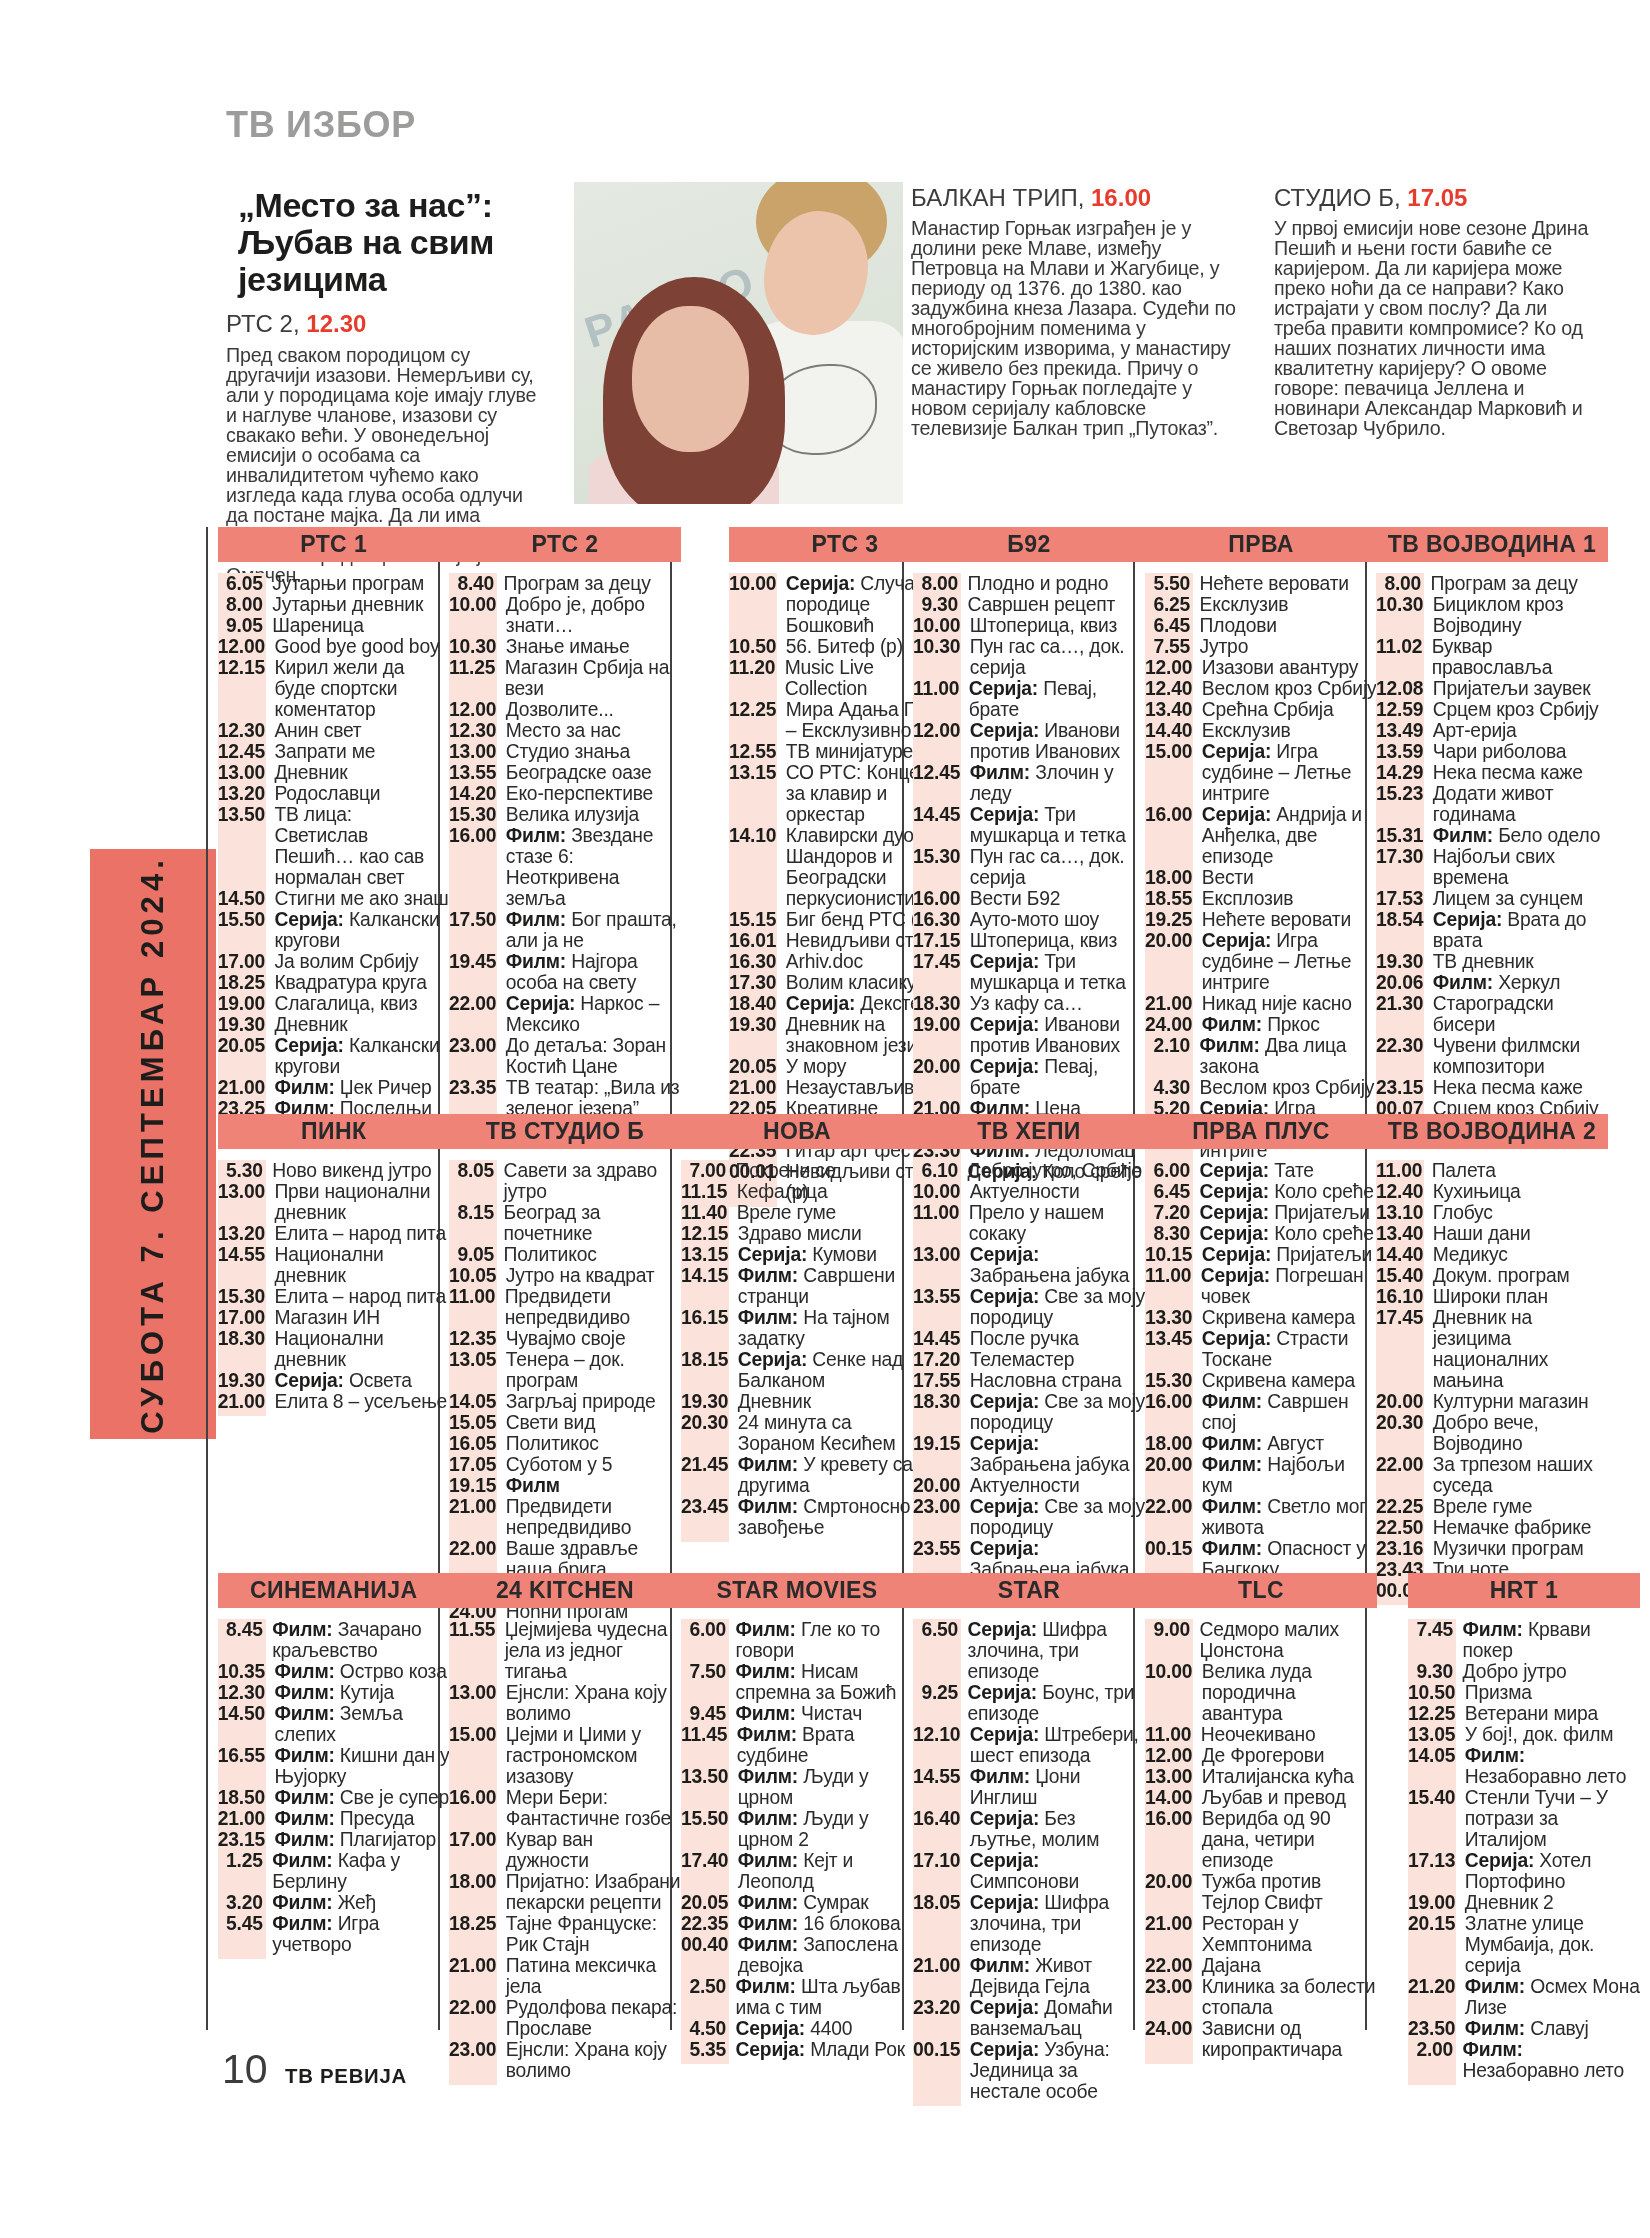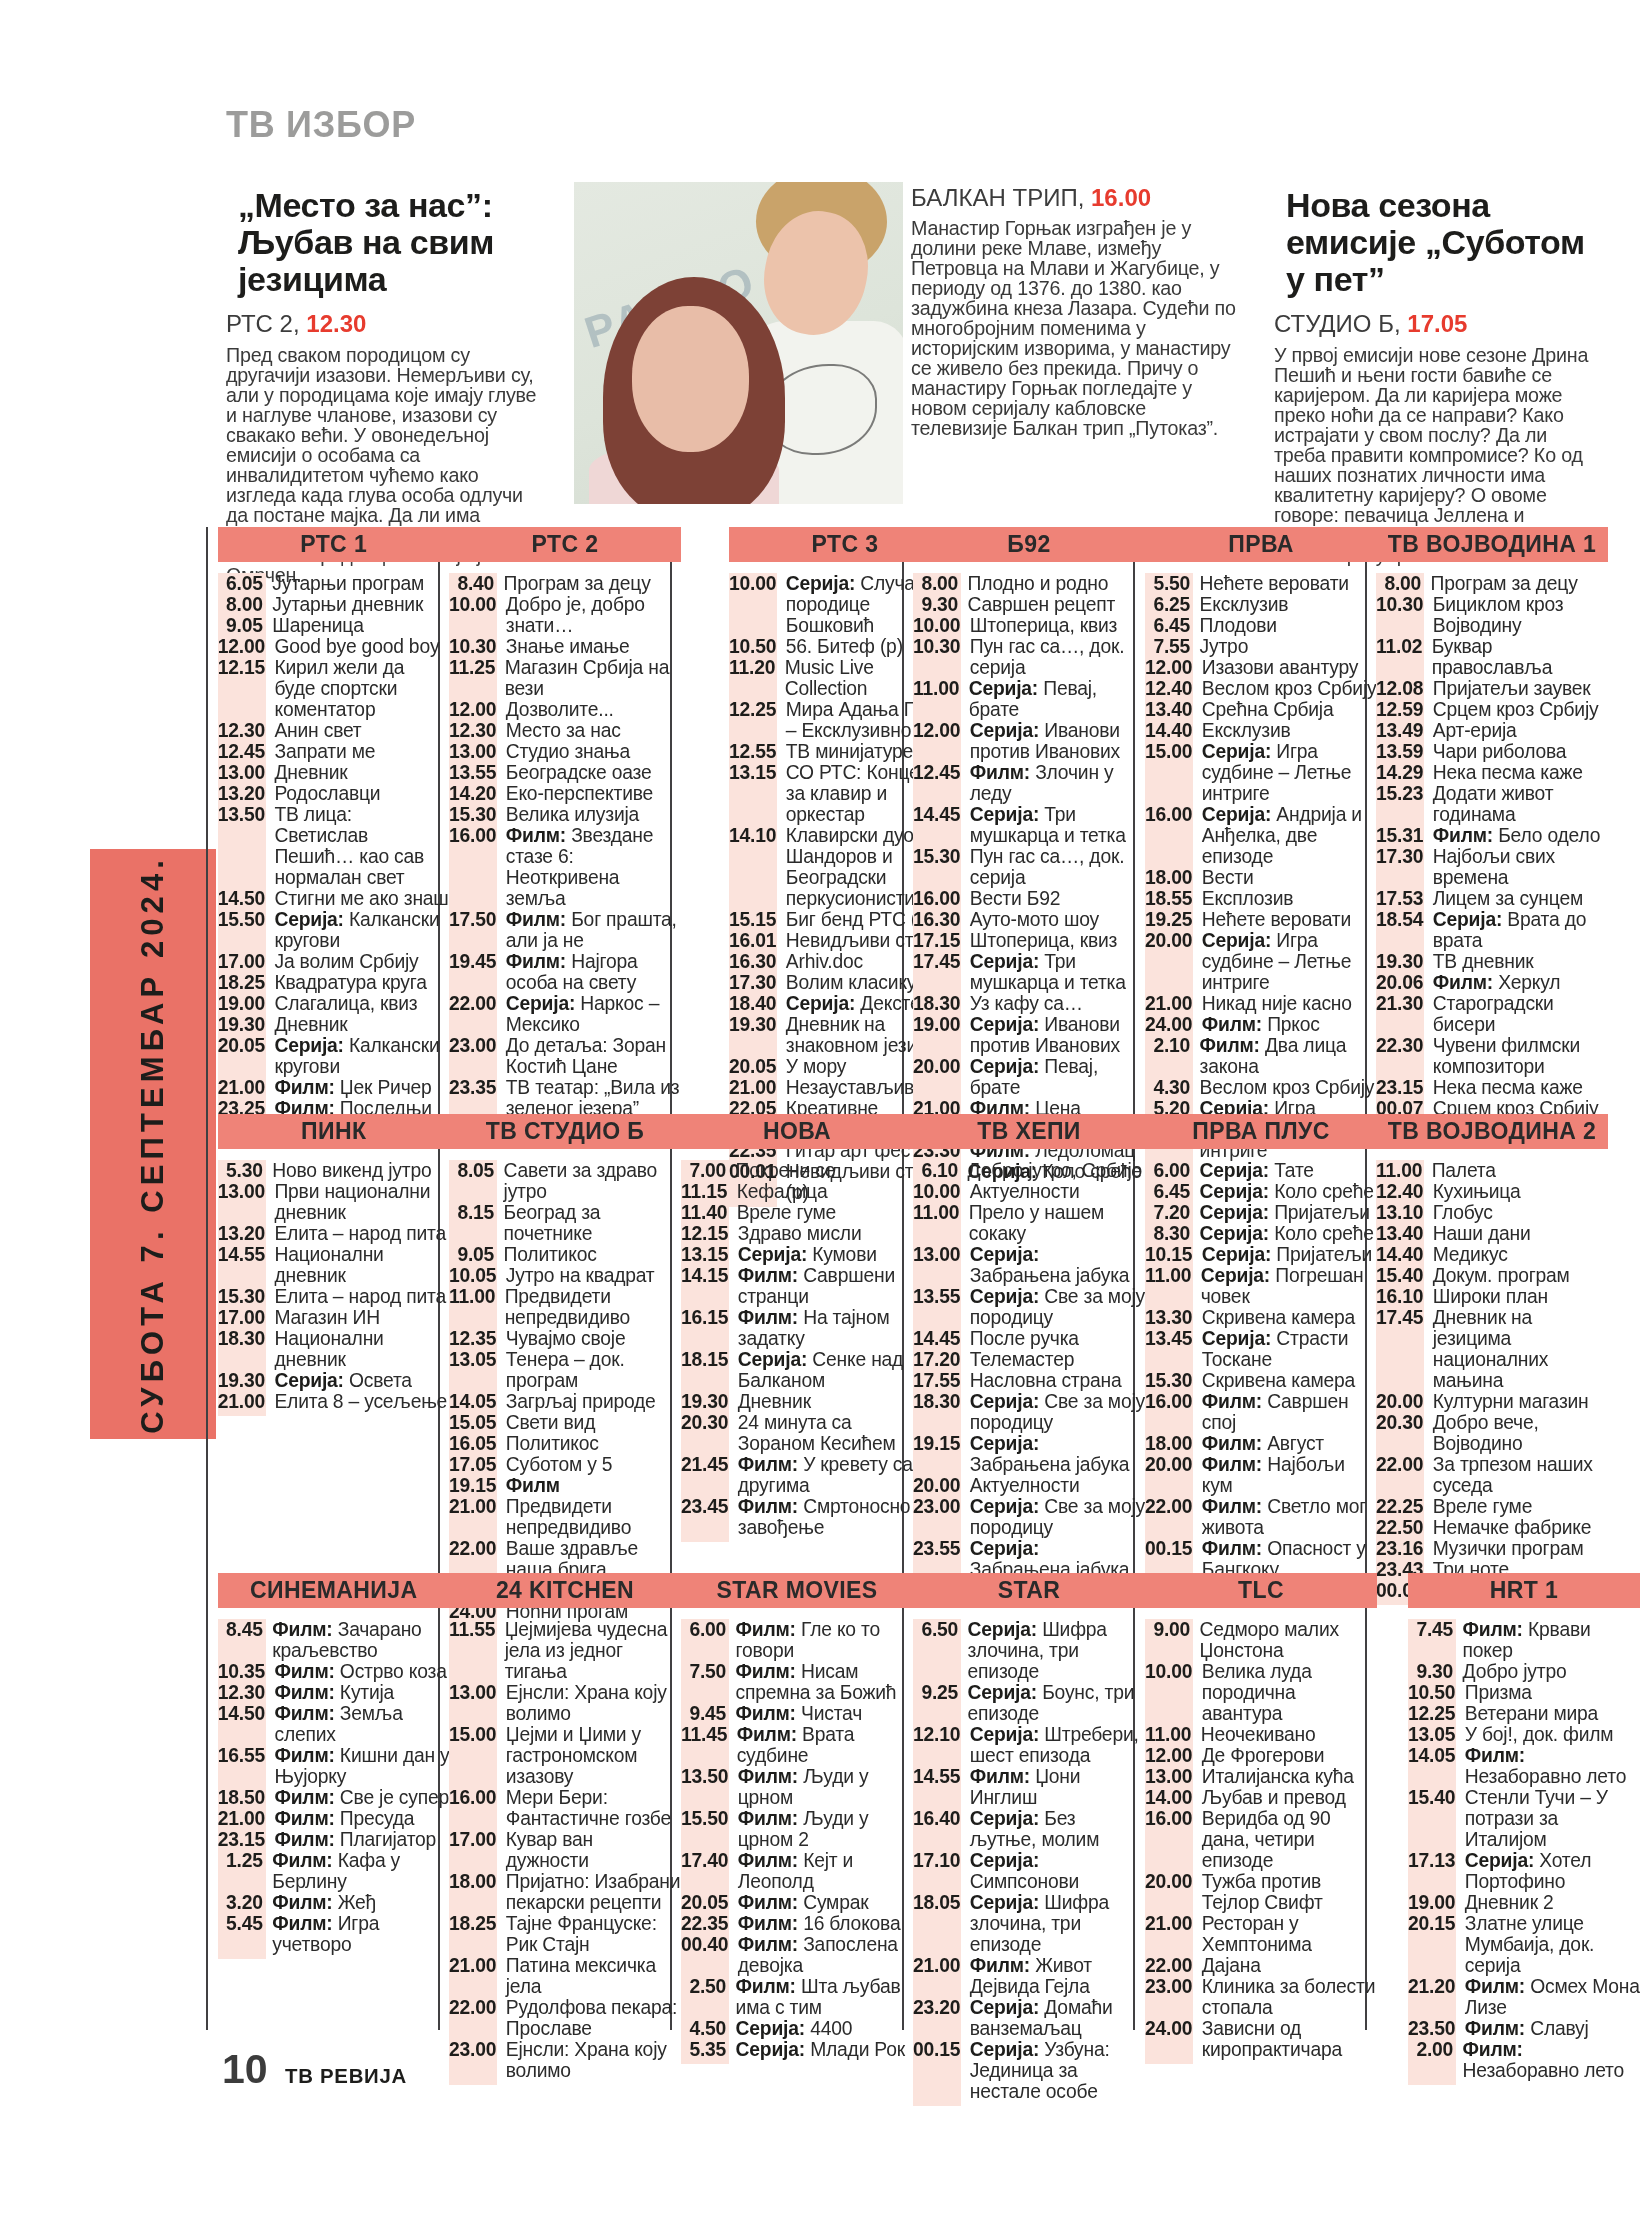--- a/index.html
+++ b/index.html
@@ -51,21 +51,21 @@
          font-size:23px;font-weight:bold;color:#2a2a2a;letter-spacing:0.4px;}
   .entries{margin-top:11px;background:linear-gradient(to right,#fbe3dc 0,#fbe3dc 48px,transparent 48px);
            padding-bottom:4.4px;}
   .entry{display:flex;font-size:19.3px;line-height:21px;letter-spacing:-0.2px;}
   .entry .time{flex:0 0 48px;text-align:right;font-weight:bold;color:#1d1d1b;padding-right:2.9px;
            box-sizing:border-box;}
   .entry .tt{flex:1;padding-left:6.6px;color:#2b2b2b;}
   .entry .tt b{color:#1d1d1b;}
   
   #footer{position:absolute;left:222px;top:2046px;display:flex;align-items:baseline;gap:17.5px;}
-  #footer .pn{font-size:41px;color:#3c3c3c;font-weight:bold;}
+  #footer .pn{font-size:41px;color:#3c3c3c;font-weight:normal;}
   #footer .mag{font-size:20.4px;font-weight:bold;color:#1d1d1b;letter-spacing:0.7px;}
 </style>
 </head>
 <body>
 
 <div id="page">
 
   <div id="kicker">ТВ ИЗБОР</div>
 
   <div class="article" id="article-1">
@@ -90,21 +90,20 @@
 
   <div class="article" id="article-2">
     <div class="art-meta">
       <span>БАЛКАН ТРИП,</span>
       <span class="t">16.00</span>
     </div>
     <div class="art-body">Манастир Горњак изграђен је у долини реке Млаве, између Петровца на Млави и Жагубице, у периоду од 1376. до 1380. као задужбина кнеза Лазара. Судећи по многобројним поменима у историјским изворима, у манастиру се живело без прекида. Причу о манастиру Горњак погледајте у новом серијалу кабловске телевизије Балкан трип „Путоказ”.</div>
   </div>
 
   <div class="article" id="article-3">
-    <h2>Нова сезона емисије „Суботом у пет”</h2>
     <div class="art-meta">
       <span>СТУДИО Б,</span>
       <span class="t">17.05</span>
     </div>
     <div class="art-body">У првој емисији нове сезоне Дрина Пешић и њени гости бавиће се каријером. Да ли каријера може преко ноћи да се направи? Како истрајати у свом послу? Да ли треба правити компромисе? Ко од наших познатих личности има квалитетну каријеру? О овоме говоре: певачица Јеллена и новинари Александар Марковић и Светозар Чубрило.</div>
   </div>
 
   <div id="datebar">
     <span>СУБОТА 7. СЕПТЕМБАР 2024.</span>
   </div>

